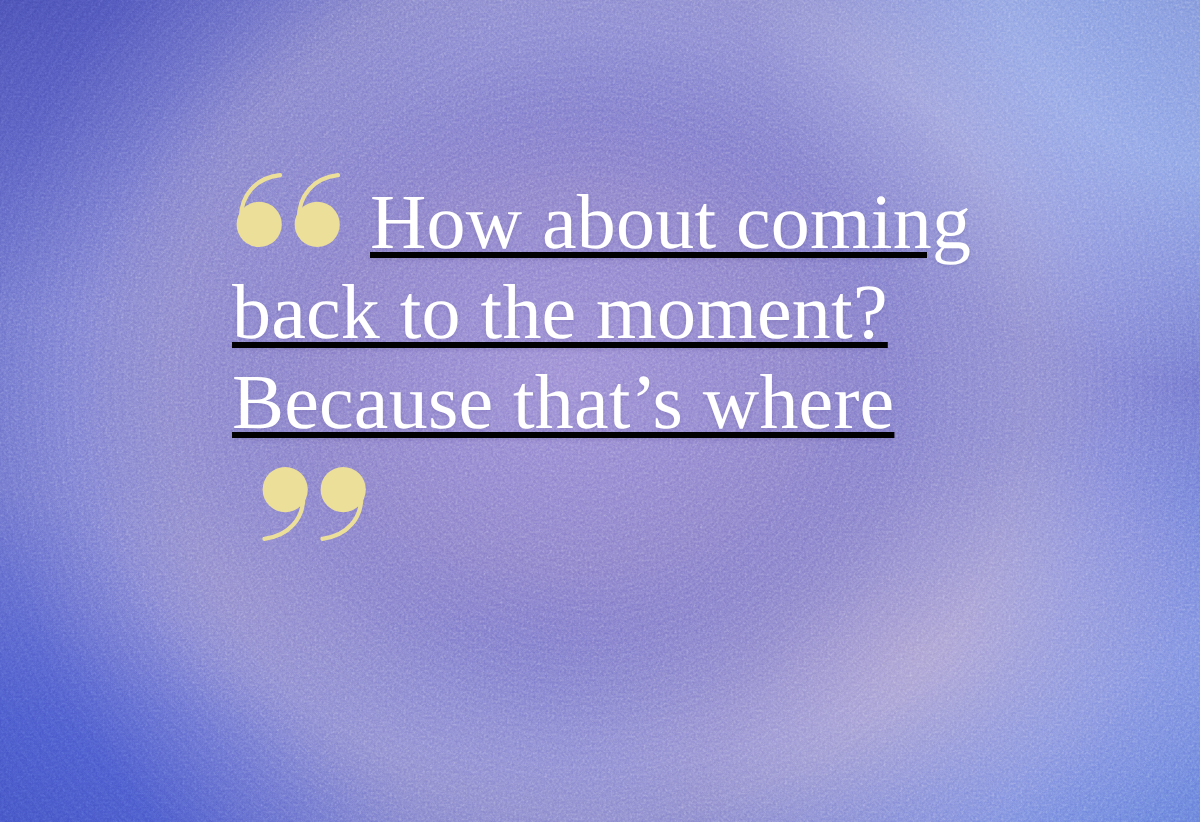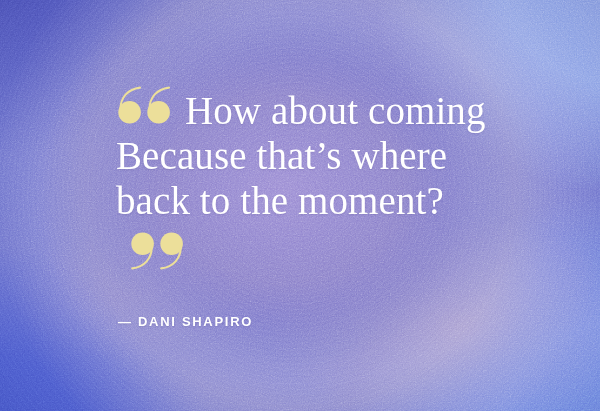--- a/index.html
+++ b/index.html
@@ -100,20 +100,21 @@
   #content {
     position: absolute;
     inset: 0;
   }
 
   #quote-block {
     position: absolute;
     left: 116px;
     top: 84px;
     width: 470px;
+    text-decoration: underline;
   }
 
   .quote-line {
     color: #ffffff;
     font-size: 39px;
     line-height: 45px;
     font-weight: 400;
     letter-spacing: 0.1px;
     white-space: nowrap;
     text-shadow: 0 1px 2px rgba(60,50,120,0.16);
@@ -178,38 +179,37 @@
               <path d="M4.5 24.0 C 4.0 11.5, 12.0 3.0, 24.0 1.6"></path>
               <path d="M33.5 24.0 C 33.0 11.5, 41.0 3.0, 53.0 1.6"></path>
             </g>
             <circle cx="13.6" cy="26.2" r="11.3" fill="#ecdf9a"></circle>
             <circle cx="42.6" cy="26.2" r="11.3" fill="#ecdf9a"></circle>
           </svg>
         </span><span class="txt">How about coming</span>
       </div>
 
       <div class="quote-line">
+        <span class="txt">back to the moment?</span>
+      </div>
+
+      <div class="quote-line">
         <span class="txt">Because that’s where</span>
-      </div>
-
-      <div class="quote-line">
-        <span class="txt">back to the moment?</span>
       </div>
 
       <div class="quote-line">
         <span class="qmark qmark-close">
           <svg width="62" height="40" viewBox="0 0 62 40">
             <circle cx="13.6" cy="11.8" r="11.3" fill="#ecdf9a"></circle>
             <circle cx="42.6" cy="11.8" r="11.3" fill="#ecdf9a"></circle>
             <g fill="none" stroke="#ecdf9a" stroke-width="2.1" stroke-linecap="round">
               <path d="M22.7 14.0 C 23.2 26.5, 15.2 35.0, 3.2 36.4"></path>
               <path d="M51.7 14.0 C 52.2 26.5, 44.2 35.0, 32.2 36.4"></path>
             </g>
           </svg>
         </span>
       </div>
 
     </div>
 
-    <div id="attribution">— DANI SHAPIRO</div>
 
   </div>
 </div>
 
 </body></html>

